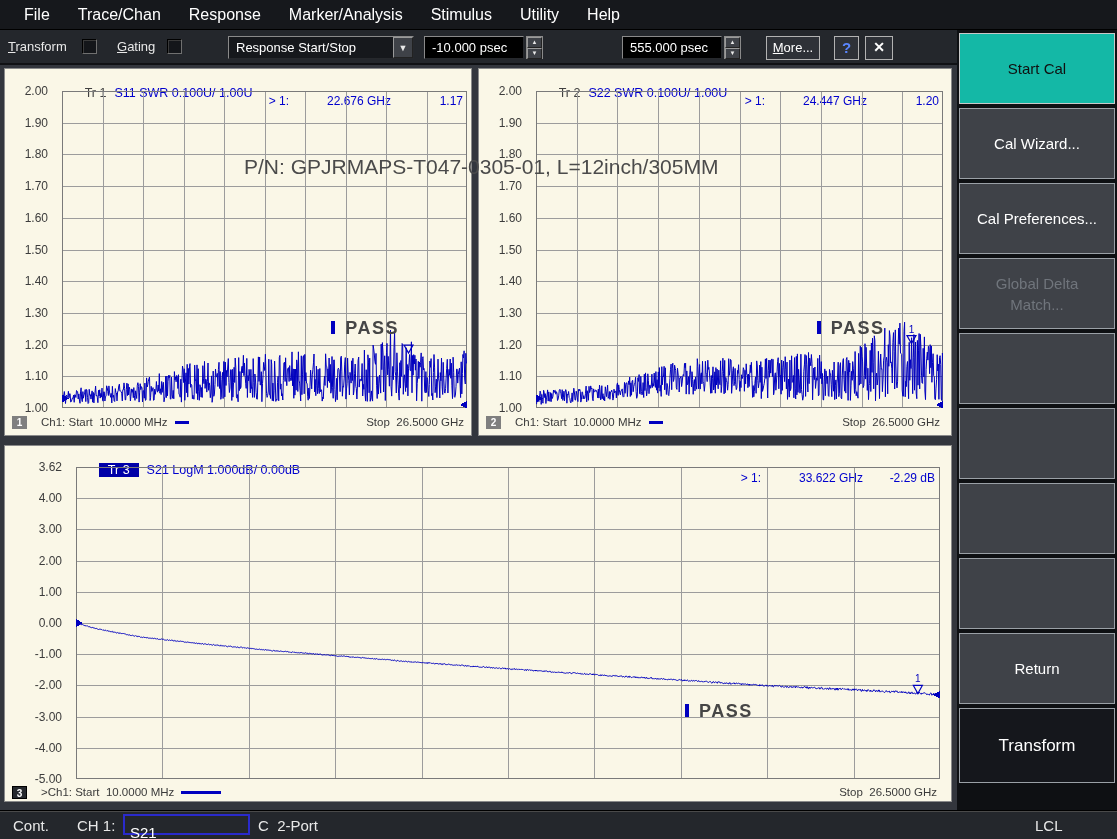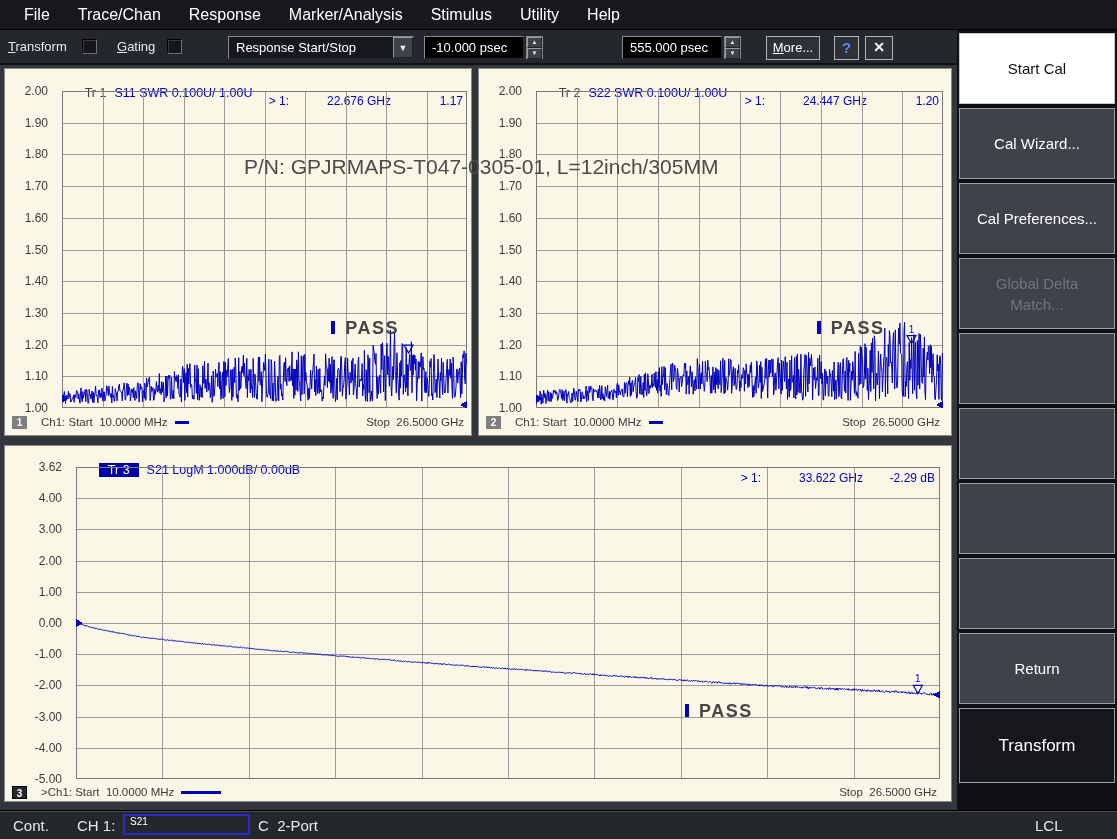--- a/index.html
+++ b/index.html
@@ -75,31 +75,31 @@
   #panel0 .chstop { right:7px; } #panel1 .chstop { right:11px; } #panel2 .chstop { right:14px; }
   #annotation { position:absolute; left:244px; top:90px; font-size:21px; color:#4b4b4b;
                 z-index:20; white-space:nowrap; }
 
   
   #sidebar { position:absolute; left:957px; top:30px; width:160px; height:780px; background:#0e1013;
              display:flex; flex-direction:column; gap:4px; padding:3px 2px; }
   .skey { height:71px; background:#3f4248; border:1px solid #9aa0a6; color:#fff; font-size:15px;
           display:flex; align-items:center; justify-content:center; text-align:center;
           padding:0 10px; line-height:21px; }
-  .skey.accent { background:#ffffff; color:#101010; border-color:#c8c8c8; }
+  .skey.accent { background:#14b8a6; color:#101010; border-color:#c8c8c8; }
   .skey.disabled { color:#70757c; }
   .skey.active { background:#15171c; font-size:17px; height:75px; }
 
   
   #statusbar { position:absolute; left:0; top:810px; width:1117px; height:29px; background:#24272c;
                border-top:1px solid #000; box-shadow:inset 0 1px 0 #4a4a4a;
                color:#e8e8e8; font-size:15px; }
   #statusbar span { position:absolute; top:6px; white-space:pre; }
   #meas-box { position:absolute; left:123px; top:3px; width:127px; height:21px;
-              border:2px solid #2a2acc; color:#fff; font-size:10px; padding:0 5px; }
+              border:2px solid #2a2acc; color:#fff; font-size:15px; padding:8px 5px; }
 </style>
 </head>
 <body>
 
 <div id="menubar">
     <div class="menu-item">File</div>
     <div class="menu-item">Trace/Chan</div>
     <div class="menu-item">Response</div>
     <div class="menu-item">Marker/Analysis</div>
     <div class="menu-item">Stimulus</div>

